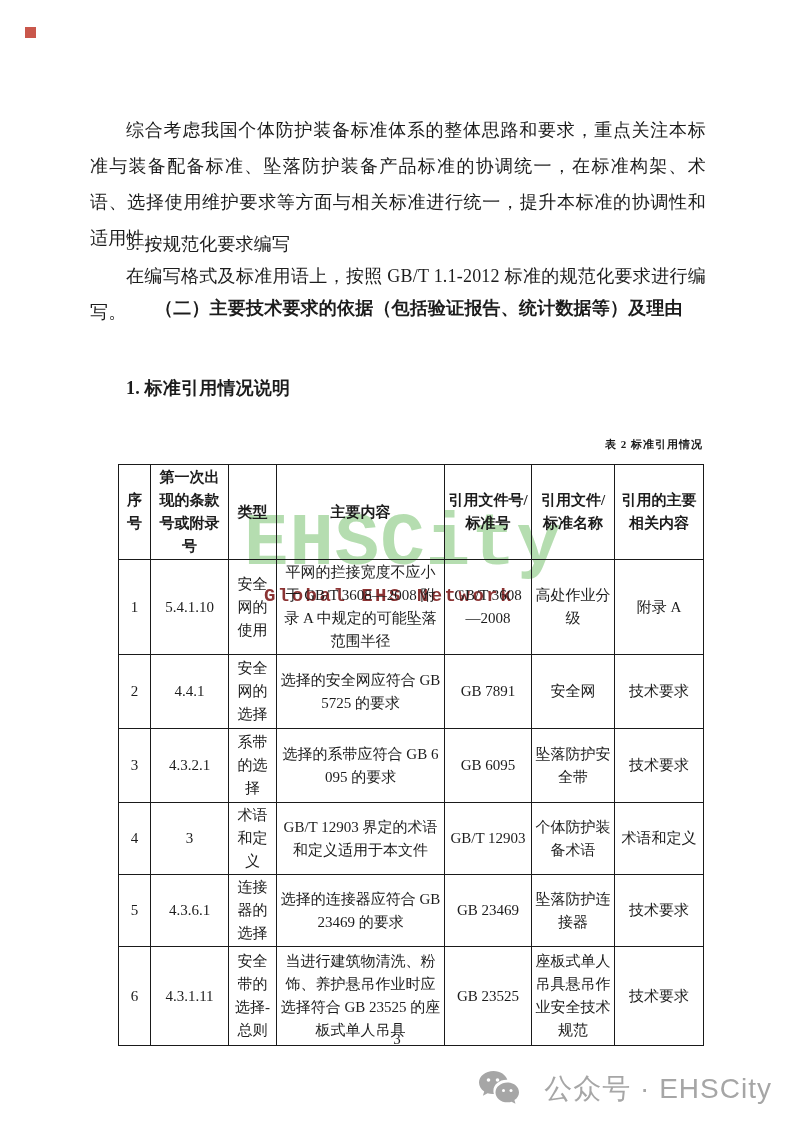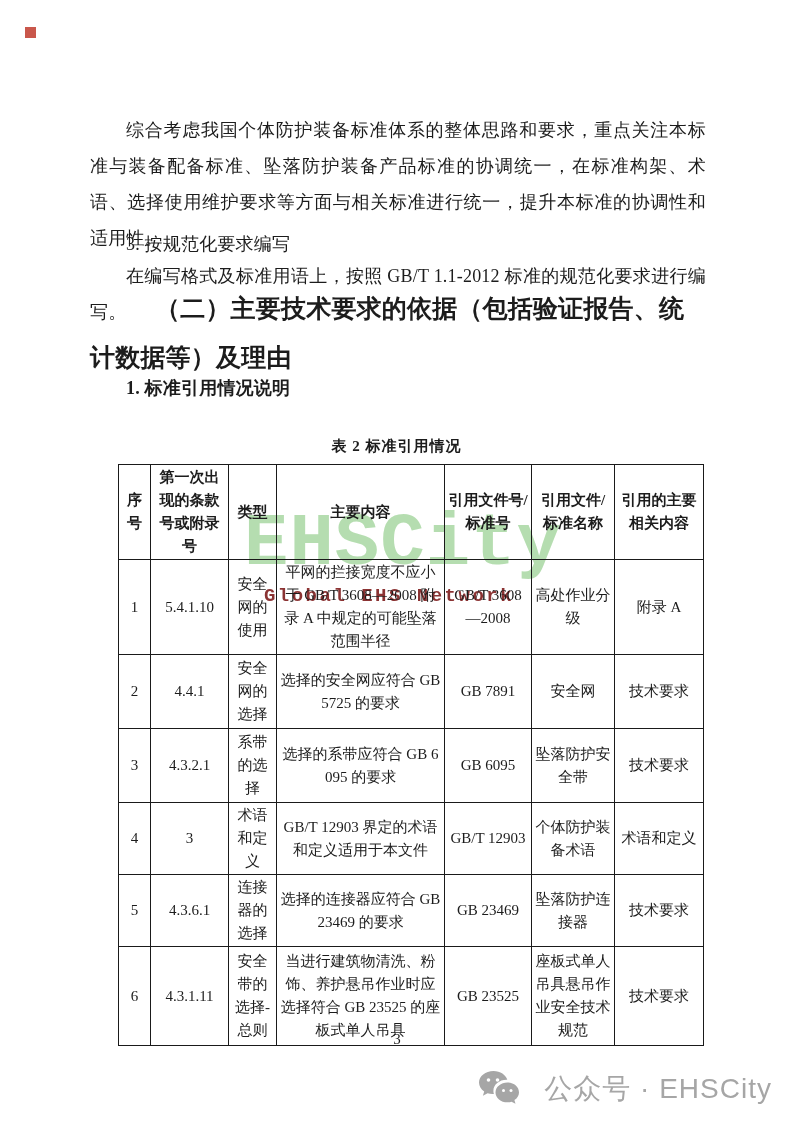--- a/index.html
+++ b/index.html
@@ -18,28 +18,28 @@
   .body-text{
     position:absolute;left:90px;width:616px;
     font-size:18px;line-height:36px;
     text-align:justify;letter-spacing:.2px;
   }
   .indent{text-indent:2em;}
   .para1{top:112px;}
   .h3head{top:226px;font-weight:normal;}
   .para2{top:258px;}
   .section-head{
-    top:284px;font-size:25px;font-weight:bold;line-height:49px;
+    top:284px;font-size:18px;font-weight:bold;line-height:49px;
     text-indent:65px;text-align:left;
   }
   .h1head{top:370px;font-weight:bold;}
   .para3{top:402px;}
   .tbl-caption{
-    position:absolute;left:104px;top:437px;width:585px;
-    font-size:15px;font-weight:bold;text-align:center;letter-spacing:1px;
+    position:absolute;left:118px;top:437px;width:585px;
+    font-size:11px;font-weight:bold;text-align:right;letter-spacing:1px;
   }
   .watermark{
     position:absolute;left:244px;top:505px;width:290px;
     text-align:center;z-index:0;pointer-events:none;
     font-family:Liberation Mono, monospace;
   }
   .watermark .wm-title{
     font-size:74px;font-weight:bold;line-height:78px;
     color:#a9d8a3;opacity:.85;letter-spacing:1px;
   }

